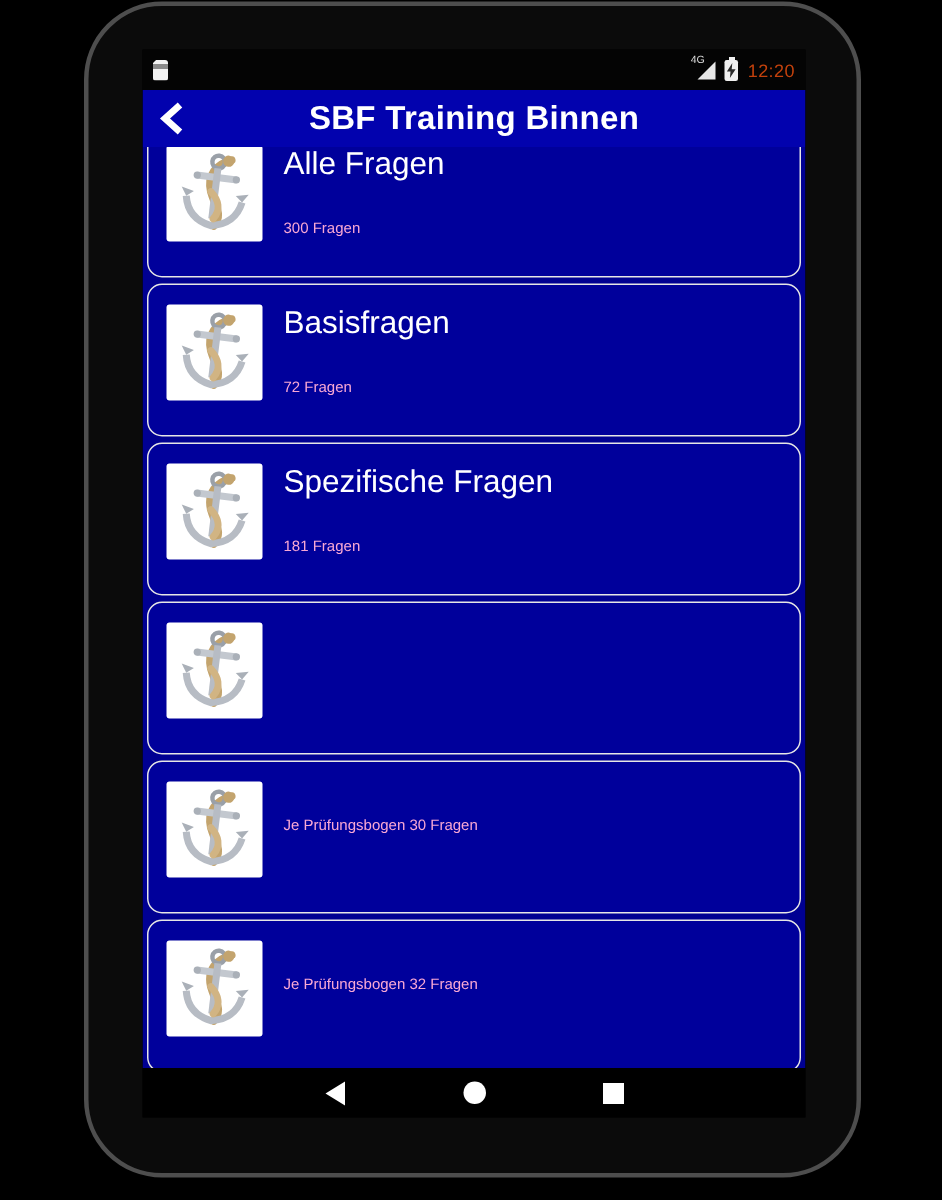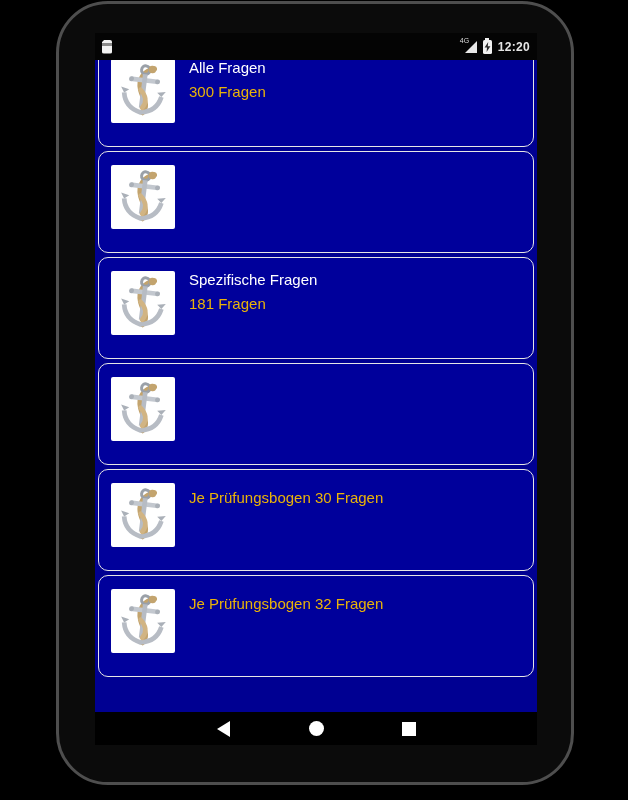--- a/index.html
+++ b/index.html
@@ -18,38 +18,38 @@
            background:linear-gradient(#f2f2f2 0 3px,#8a8a8a 3px 6px,#f2f2f2 6px 100%);
            clip-path:polygon(25% 0,100% 0,100% 100%,0 100%,0 18%);}
   .sb-spacer{flex:1;}
   .signal{position:relative;width:15px;height:15px;flex:none;}
   .net-label{position:absolute;top:-2px;left:-2px;font-size:7px;color:#ddd;line-height:1;}
   .signal .tri{position:absolute;right:0;bottom:1px;width:0;height:0;
                border-left:12px solid transparent;border-bottom:12px solid #e8e8e8;}
   .battery{position:relative;width:9px;height:14px;background:#f0f0f0;border-radius:1.5px;flex:none;}
   .battery::before{content:"";position:absolute;top:-2px;left:2.5px;width:4px;height:2px;background:#f0f0f0;}
   .battery svg{position:absolute;left:1px;top:2px;}
-  .time{font-size:12px;font-weight:700;color:#e5e5e5;letter-spacing:0.3px;}
+  .time{font-size:12px;font-weight:400;color:#c2410c;letter-spacing:0.3px;}
   
   .header{height:38px;background:var(--header-blue,#0202ae);display:flex;
           align-items:center;position:relative;flex:none;}
   .back-btn{position:absolute;left:7px;top:6px;width:26px;height:26px;display:flex;
             align-items:center;justify-content:center;cursor:pointer;}
   .app-title{flex:1;text-align:center;color:#fff;font-size:22px;font-weight:700;letter-spacing:0.2px;}
   
   .content{flex:1;background:var(--content-blue,#000092);overflow:hidden;padding:0 3px;}
   .card{display:flex;gap:14px;align-items:flex-start;padding:13px 12px;
         background:var(--card-blue,#00009b);border:1px solid var(--card-border,#e6e6e6);
         border-radius:10px;margin-bottom:4px;min-height:102px;box-sizing:border-box;cursor:pointer;}
   .card.scrolled-cut{margin-top:-15px;}
   .img-box{width:64px;height:64px;background:#fff;border-radius:2px;flex:none;
            display:flex;align-items:center;justify-content:center;}
   .texts{display:flex;flex-direction:column;min-width:0;}
-  .card-title{color:#fff;font-size:15px;line-height:1.22;}
-  .card-sub{color:#eab308;font-size:15px;margin-top:6px;}
+  .card-title{color:#fff;font-size:21px;line-height:1.22;}
+  .card-sub{color:#f9a8d4;font-size:10px;margin-top:24px;}
   
   .nav-bar{height:33px;background:#000;display:flex;align-items:center;
            justify-content:center;gap:78px;flex:none;}
   .nav-slot{width:15px;height:16px;display:flex;align-items:center;justify-content:center;cursor:pointer;}
   .nav-back-tri{width:0;height:0;border-top:8px solid transparent;border-bottom:8px solid transparent;
                 border-right:13px solid #fff;}
   .nav-home-circle{width:15px;height:15px;border-radius:50%;background:#fff;}
   .nav-recents-square{width:14px;height:14px;background:#fff;}
 </style>
 </head>
@@ -68,20 +68,28 @@
         <span class="tri"></span>
       </span>
       <span class="battery">
         <svg width="7" height="10" viewBox="0 0 7 10">
           <polygon points="4.2,0 0.6,5.6 3,5.6 2.6,10 6.4,4.2 3.8,4.2" fill="#2b2b2b"></polygon>
         </svg>
       </span>
       <span class="time">12:20</span>
     </div>
 
+    <div class="header">
+      <span class="back-btn">
+        <svg width="20" height="24" viewBox="0 0 20 24">
+          <polyline points="15,3 5,12 15,21" fill="none" stroke="#ffffff" stroke-width="4.5"></polyline>
+        </svg>
+      </span>
+      <span class="app-title">SBF Training Binnen</span>
+    </div>
 
     <div class="content" id="list">
   <div class="card scrolled-cut">
     <span class="img-box">
       <svg width="60" height="60" viewBox="0 0 64 64">
         <g transform="rotate(7 32 34)">
 
           <path d="M41 7 C30 11 25 20 29 31 C33 41 40 46 34 55" fill="none" stroke="#c3a46e" stroke-width="5.5" stroke-linecap="round"></path>
 
           <circle cx="32" cy="9.5" r="4.5" fill="none" stroke="#9aa0a8" stroke-width="3.2"></circle>
@@ -125,20 +133,24 @@
 
           <path d="M12 36 Q15 52 32 55 Q49 52 52 36" fill="none" stroke="#b7bcc4" stroke-width="5"></path>
 
           <polygon points="12,36 8,30 17,32" fill="#aab0b8"></polygon>
           <polygon points="52,36 56,30 47,32" fill="#aab0b8"></polygon>
 
           <path d="M29 31 C35 36 38 43 33 50" fill="none" stroke="#d1b483" stroke-width="5" stroke-linecap="round"></path>
           <circle cx="39" cy="8" r="4" fill="#c3a46e"></circle>
         </g>
       </svg>
+    </span>
+    <span class="texts">
+      <span class="card-title">Basisfragen</span>
+      <span class="card-sub">72 Fragen</span>
     </span>
   </div>
 
   <div class="card">
     <span class="img-box">
       <svg width="60" height="60" viewBox="0 0 64 64">
         <g transform="rotate(7 32 34)">
 
           <path d="M41 7 C30 11 25 20 29 31 C33 41 40 46 34 55" fill="none" stroke="#c3a46e" stroke-width="5.5" stroke-linecap="round"></path>
 

